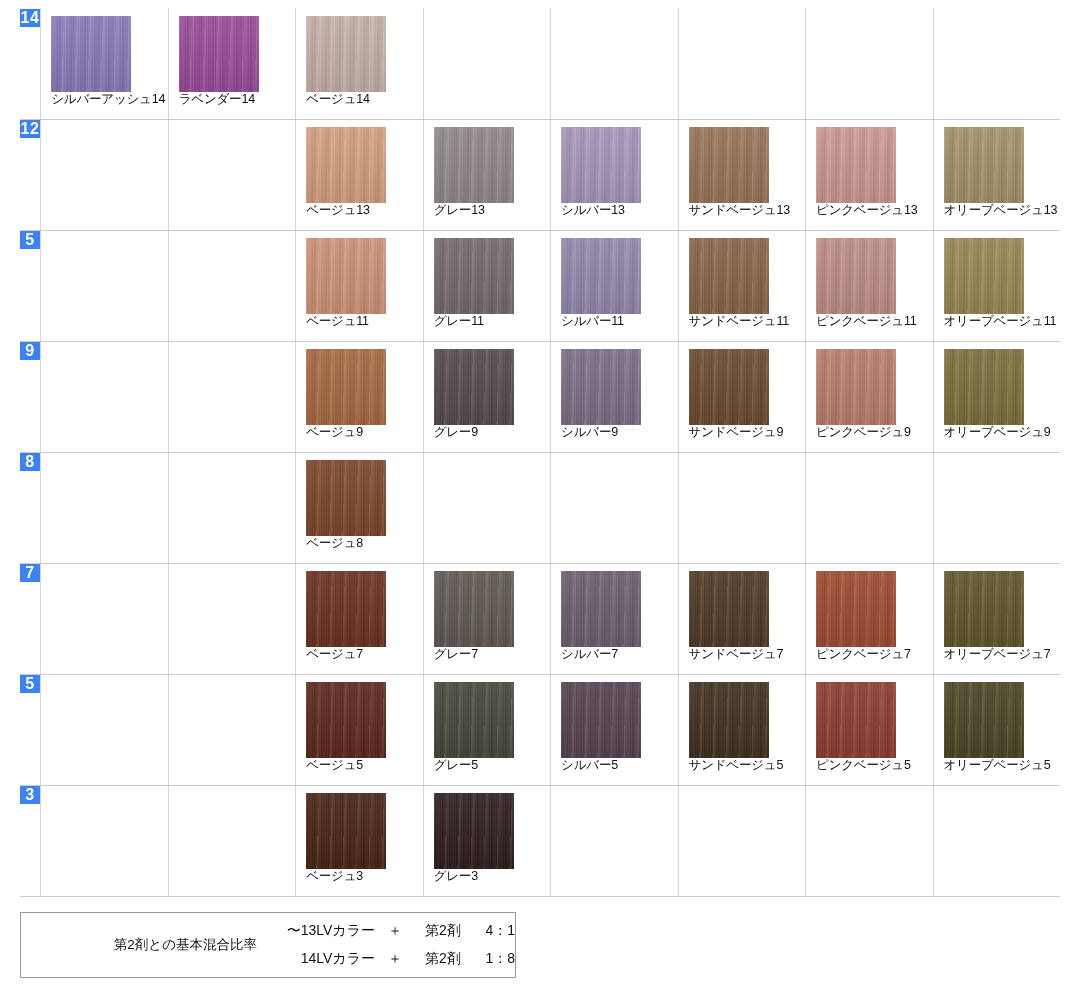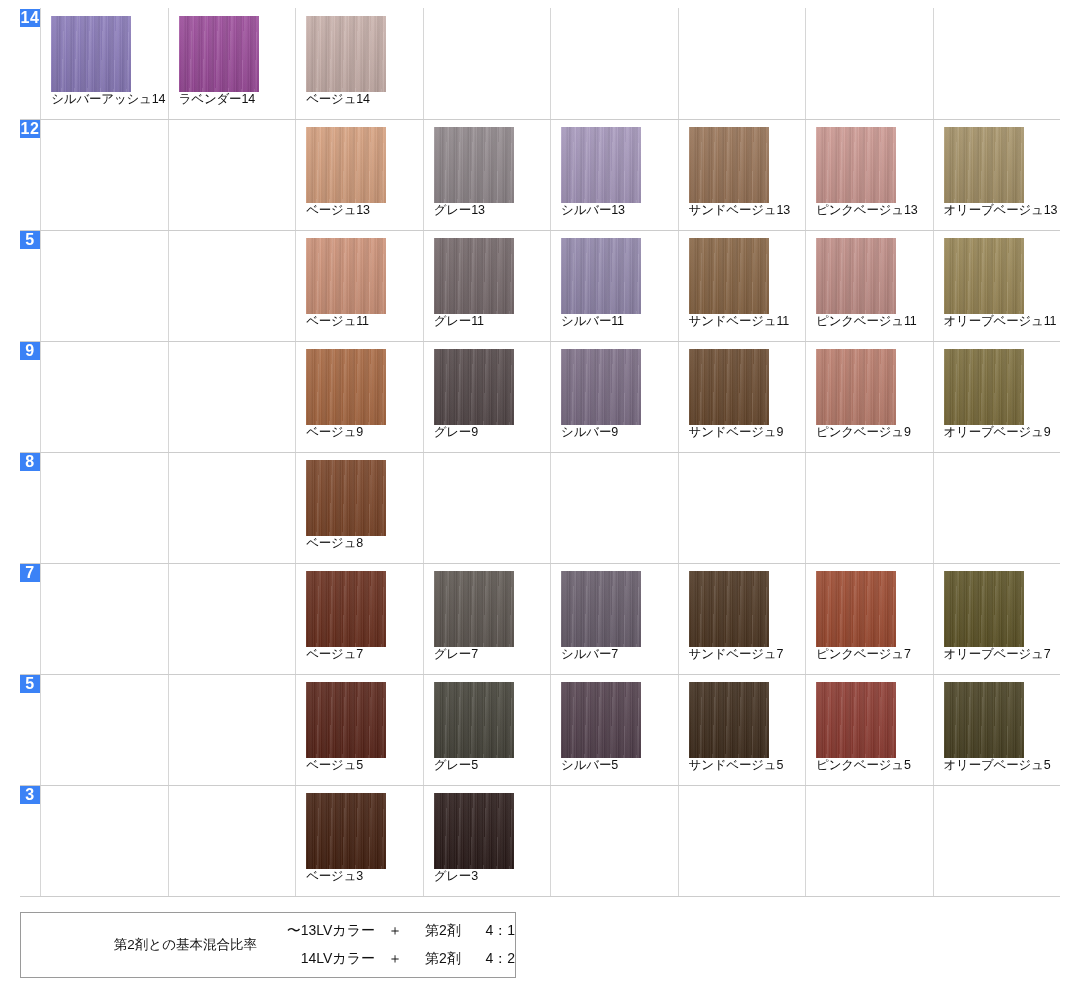--- a/index.html
+++ b/index.html
@@ -463,19 +463,19 @@
         <span class="mx-color">〜13LVカラー</span>
         <span class="mx-plus">＋</span>
         <span class="mx-dev">第2剤</span>
         <span class="mx-ratio">4：1</span>
       </div>
 
       <div class="mix-line">
         <span class="mx-color">14LVカラー</span>
         <span class="mx-plus">＋</span>
         <span class="mx-dev">第2剤</span>
-        <span class="mx-ratio">4：2</span>
+        <span class="mx-ratio">1：8</span>
       </div>
 
     </div>
   </div>
 
 </div>
 
 </body></html>

